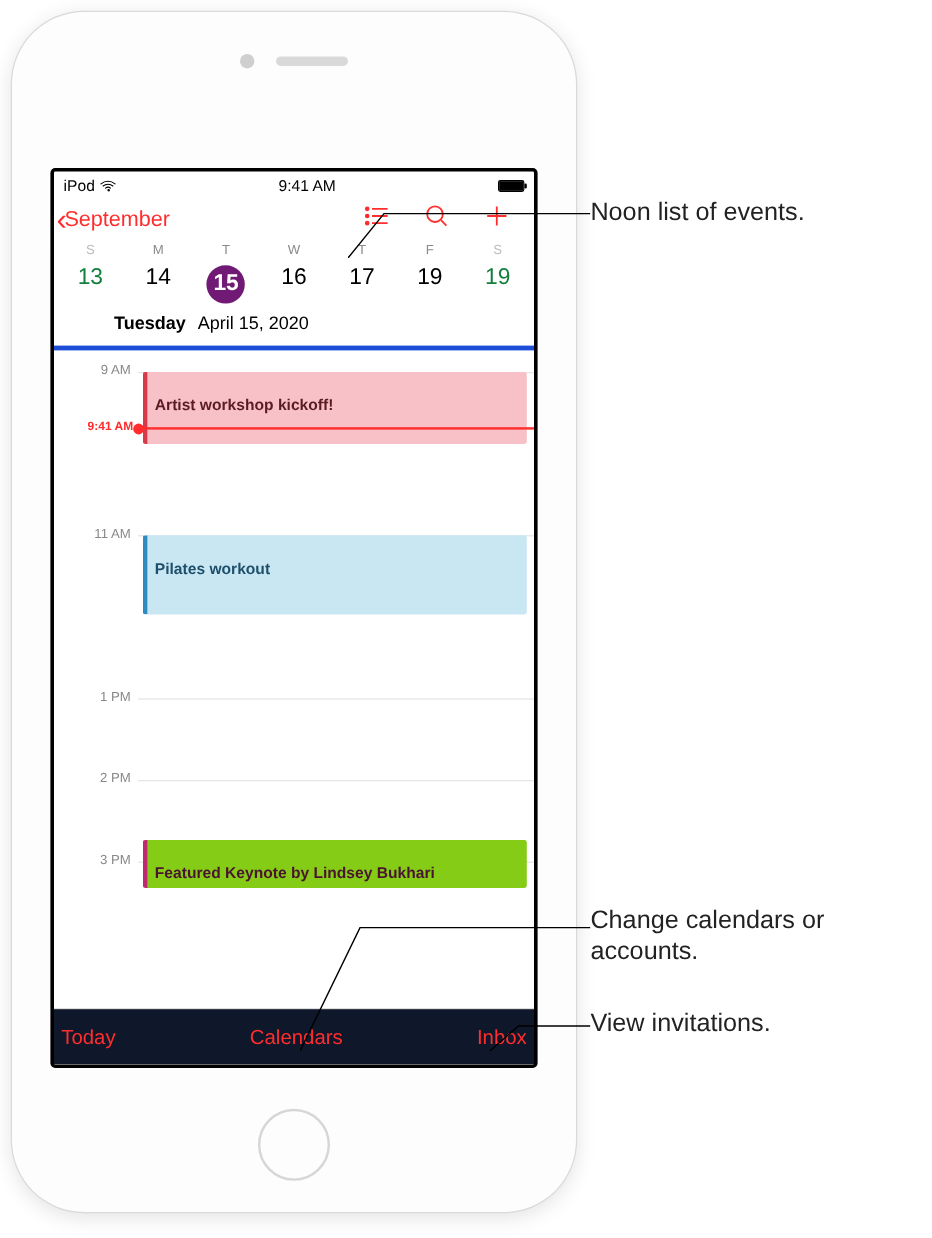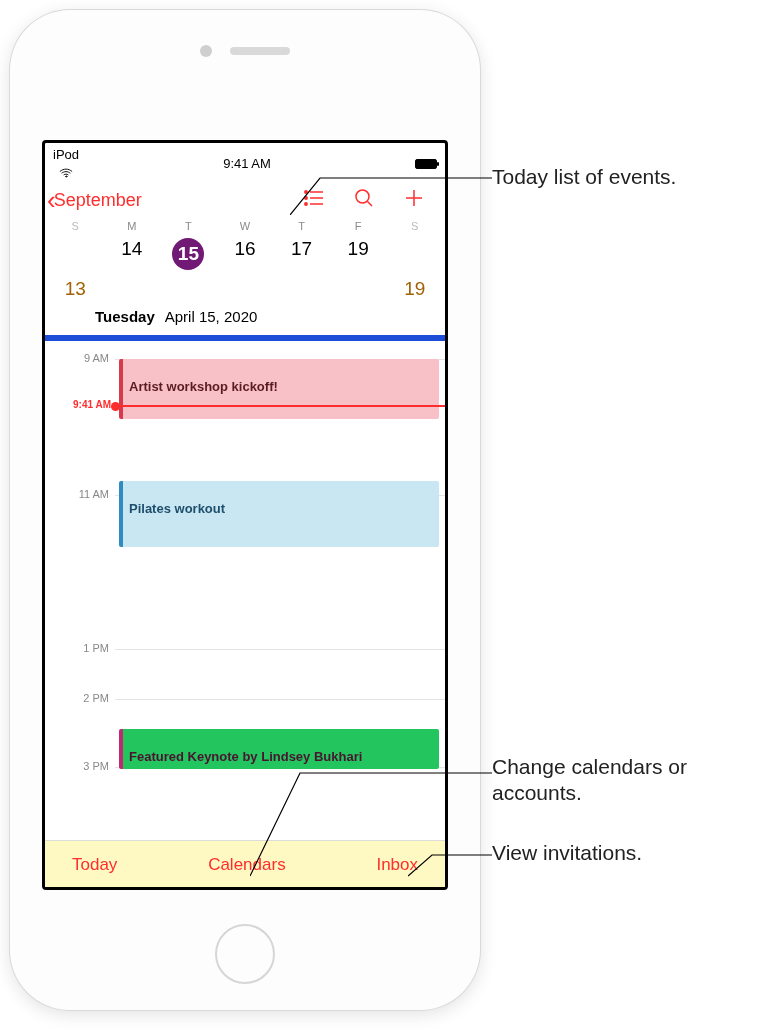--- a/index.html
+++ b/index.html
@@ -42,21 +42,21 @@
     display: flex; flex-direction: column;
     overflow: hidden;
   }
 
   
   .status {
     display: flex; justify-content: space-between; align-items: center;
     padding: 4px 8px 0 8px;
     font-size: 13px; font-weight: 500;
   }
-  .status .left, .status .right { display: flex; align-items: center; gap: 4px; flex-direction: column; }
+  .status .left, .status .right { display: flex; align-items: center; gap: 4px; }
   .wifi-icon { width: 14px; height: 14px; }
   .battery { display:inline-block; width:22px; height:10px; border:1px solid #000; border-radius:2px; position:relative; }
   .battery::after { content:""; position:absolute; right:-3px; top:2px; width:2px; height:4px; background:#000; border-radius:1px; }
   .battery i { display:block; width:100%; height:100%; background:#000; }
 
   
   .navbar {
     display: flex; align-items: center;
     padding: 6px 6px 6px 2px;
     gap: 0;
@@ -67,32 +67,32 @@
   .nav-icon svg { width:24px; height:24px; stroke:#ff2d2d; fill:none; stroke-width:1.5; }
 
   
   .week-labels, .week-days {
     display:flex; text-align:center;
   }
   .week-labels span, .week-days span { flex:1; }
   .week-labels { font-size:11px; color:#8a8a8a; padding:0 2px; }
   .week-labels .weekend { color:#bbb; }
   .week-days { font-size:19px; padding:6px 2px 4px; }
-  .week-days .weekend { color:#a16207;margin-top:40px; }
+  .week-days .weekend { color:#15803d; }
   .week-days .selected {
     display:inline-flex; width:32px; height:32px; align-items:center; justify-content:center;
     background:#701a75; color:#fff; border-radius:50%; font-weight:600;
   }
   .full-date {
     display:flex; gap:10px; font-size:15px; padding:4px 0 10px 50px;
   }
   .full-date .dow { font-weight:700; }
 
   
-  .timeline { flex:1; position:relative; overflow:hidden; border-top:6px solid #1d4ed8; }
+  .timeline { flex:1; position:relative; overflow:hidden; border-top:4px solid #1d4ed8; }
   .hour-row { position:absolute; left:0; right:0; height:68px; }
   .hour-row .line { position:absolute; left:70px; right:0; top:0; border-top:1px solid #e4e4e4; }
   .hour-row .lbl { position:absolute; left:0; width:64px; text-align:right; top:-7px; font-size:11px; color:#888; }
 
   .now-line { position:absolute; left:70px; right:0; border-top:2px solid #ff2d2d; }
   .now-dot  { position:absolute; width:9px; height:9px; border-radius:50%; background:#ff2d2d; left:-4px; top:-5px; }
   .now-label{ position:absolute; left:0; width:66px; text-align:right; font-size:10px; font-weight:700; color:#ff2d2d; top:-6px; }
   .now-wrap { position:absolute; left:0; right:0; }
 
   .event {
@@ -100,23 +100,23 @@
     border-left:4px solid;
     padding:20px 6px;
     font-size:13px; font-weight:600;
     border-radius:2px;
     overflow:hidden; white-space:nowrap; text-overflow:ellipsis;
   }
 
   
   .toolbar {
     display:flex; justify-content:space-between;
-    padding:14px 27px 12px;
+    padding:14px 6px 12px;
     border-top:1px solid #dcdcdc;
-    background:#fef9c3;
+    background:#0f172a;
     align-items:center;
   }
   .toolbar span { color:#ff2d2d; font-size:17px; }
 
   
   .annotation {
     position:absolute; font-size:21px; color:#222;
     line-height:1.25;
   }
   .leader {
@@ -203,55 +203,55 @@
 
     <div class="timeline" id="timeline">
         <div class="hour-row" style="top: 18px;">
           <div class="line"></div>
           <div class="lbl">9 AM</div>
         </div>
         <div class="hour-row" style="top: 154px;">
           <div class="line"></div>
           <div class="lbl">11 AM</div>
         </div>
-        <div class="hour-row" style="top: 308px;">
+        <div class="hour-row" style="top: 290px;">
           <div class="line"></div>
           <div class="lbl">1 PM</div>
         </div>
         <div class="hour-row" style="top: 358px;">
           <div class="line"></div>
           <div class="lbl">2 PM</div>
         </div>
         <div class="hour-row" style="top: 426px;">
           <div class="line"></div>
           <div class="lbl">3 PM</div>
         </div>
         <div class="event" style="top: 18px; height: 60px; background: rgb(247, 193, 199); border-left-color: rgb(216, 58, 74); color: rgb(90, 28, 34);">Artist workshop kickoff!</div>
-        <div class="event" style="top: 140px; height: 66px; background: rgb(201, 230, 243); border-left-color: rgb(46, 140, 192); color: rgb(29, 79, 107);">Pilates workout</div>
-        <div class="event" style="top: 388px; height: 32px; background: #22c55e; border-left-color: rgb(192, 40, 112); color: rgb(74, 20, 48);">Featured Keynote by Lindsey Bukhari</div>
+        <div class="event" style="top: 154px; height: 66px; background: rgb(201, 230, 243); border-left-color: rgb(46, 140, 192); color: rgb(29, 79, 107);">Pilates workout</div>
+        <div class="event" style="top: 408px; height: 32px; background: #84cc16; border-left-color: rgb(192, 40, 112); color: rgb(74, 20, 48);">Featured Keynote by Lindsey Bukhari</div>
         <div class="now-wrap" style="top: 64px;">
           <div class="now-label">9:41 AM</div>
           <div class="now-line">
             <span class="now-dot"></span>
           </div>
         </div>
       </div>
 
     <div class="toolbar">
       <span>Today</span>
       <span>Calendars</span>
       <span>Inbox</span>
     </div>
 
   </div>
 
   <div class="home-btn"></div>
 </div>
 
-<div class="annotation" style="left:492px; top:164px;">Today list of events.</div>
+<div class="annotation" style="left:492px; top:164px;">Noon list of events.</div>
 <svg class="leader" style="left:290px; top:175px; width:202px; height:40px;">
     <path d="M0 40 L30 3 L202 3"></path>
   </svg>
 
 <div class="annotation" style="left:492px; top:754px;">Change calendars or accounts.</div>
 <svg class="leader" style="left:250px; top:770px; width:242px; height:110px;">
     <path d="M0 106 L50 3 L242 3"></path>
   </svg>
 
 <div class="annotation" style="left:492px; top:840px;">View invitations.</div>

